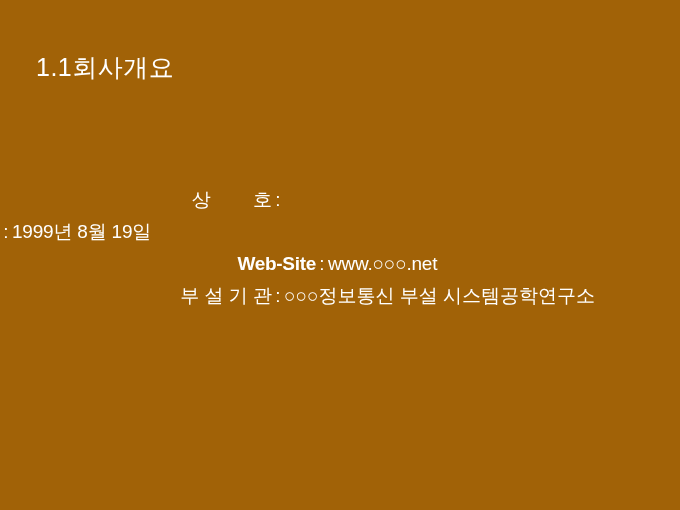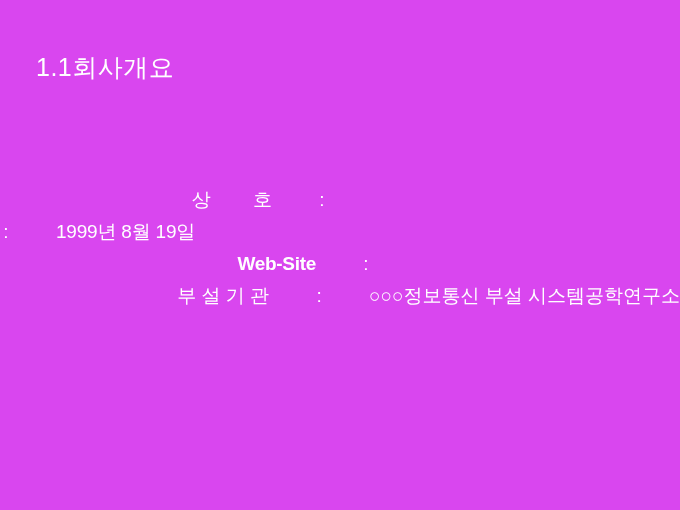--- a/index.html
+++ b/index.html
@@ -42,21 +42,20 @@
     left: 0;
     top: 184px;
     width: 680px;
   }
 
   .info-row {
     display: flex;
     align-items: flex-start;
     height: 32px;
     white-space: nowrap;
-    gap: 44px;
   }
 
   .info-label {
     width: 272px;
     text-align: right;
     font-size: 19px;
     line-height: 32px;
     color: #ffffff;
     padding-right: 0px;
     box-sizing: border-box;
@@ -85,39 +84,40 @@
     white-space: pre;
   }
 
   .info-value.latin {
     letter-spacing: -0.2px;
   }
 </style>
 </head>
 <body>
 
-<div id="slide" style="background: #d946ef; color: rgb(255, 255, 255);">
+<div id="slide" style="background: #a16207; color: rgb(255, 255, 255);">
 
   <div id="slide-title">1.1회사개요</div>
 
   <div id="info-block">
 
     <div class="info-row">
       <span class="info-label">상        호</span>
       <span class="info-sep">:</span>
     </div>
 
     <div class="info-row">
       <span class="info-sep">:</span>
       <span class="info-value latin">1999년 8월 19일</span>
     </div>
 
     <div class="info-row">
       <span class="info-label latin">Web-Site</span>
       <span class="info-sep">:</span>
+      <span class="info-value latin">www.○○○.net</span>
     </div>
 
     <div class="info-row">
       <span class="info-label">부 설 기 관</span>
       <span class="info-sep">:</span>
       <span class="info-value">○○○정보통신 부설 시스템공학연구소</span>
     </div>
 
   </div>
 </div>

